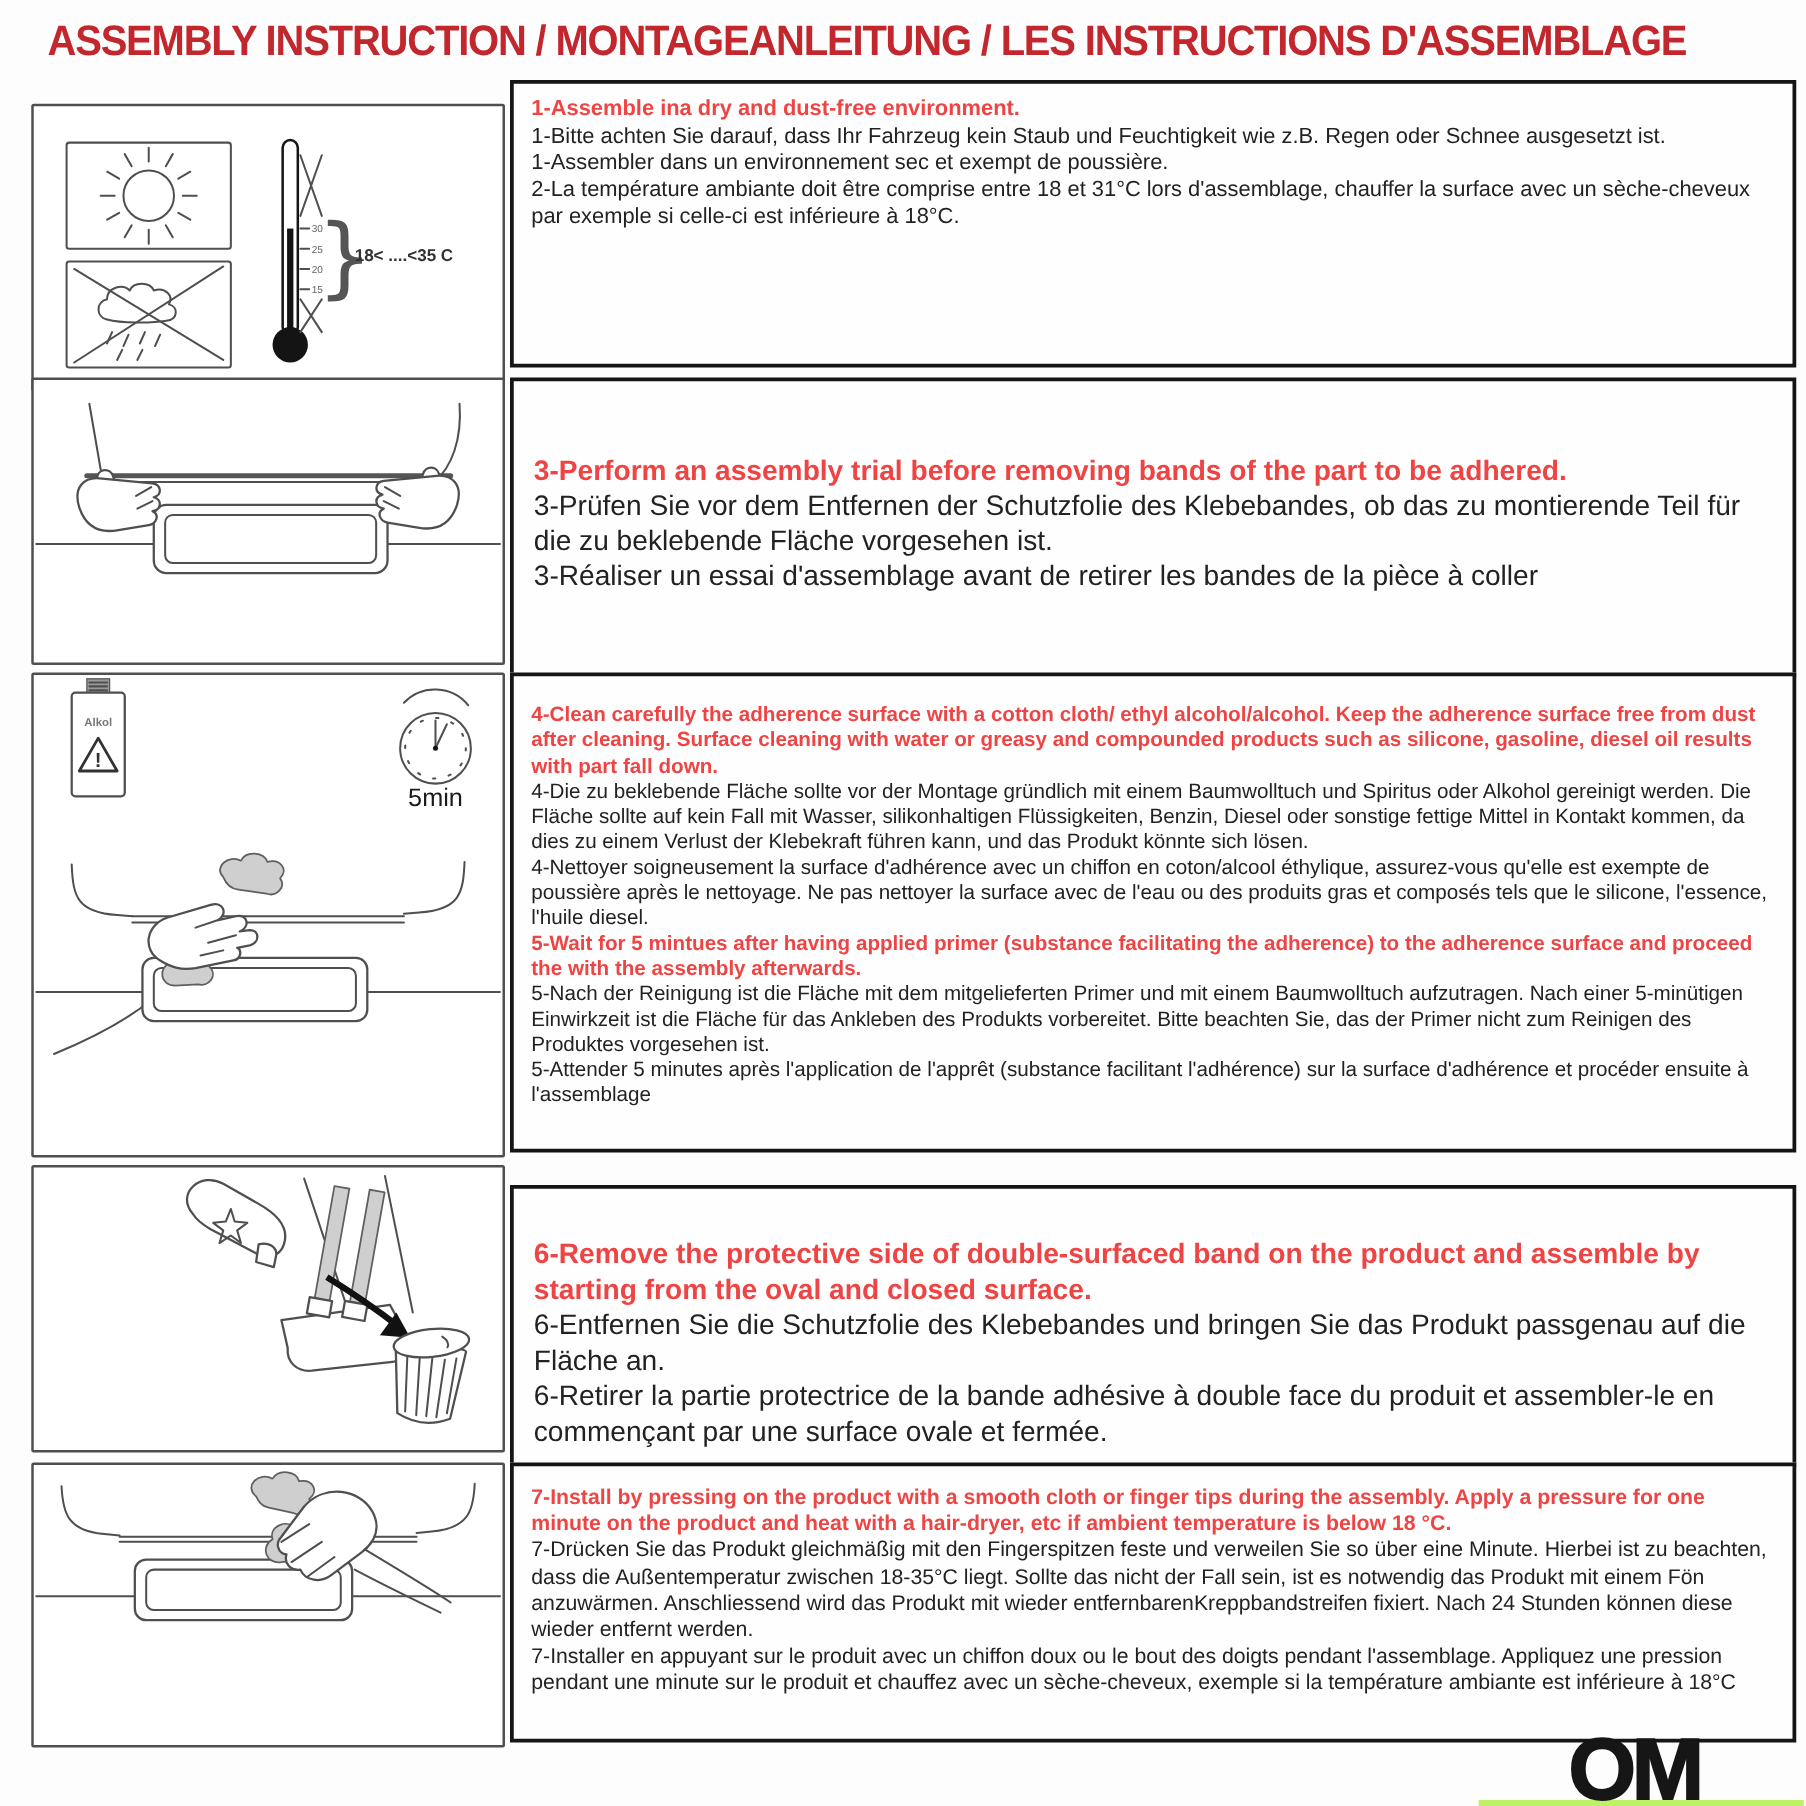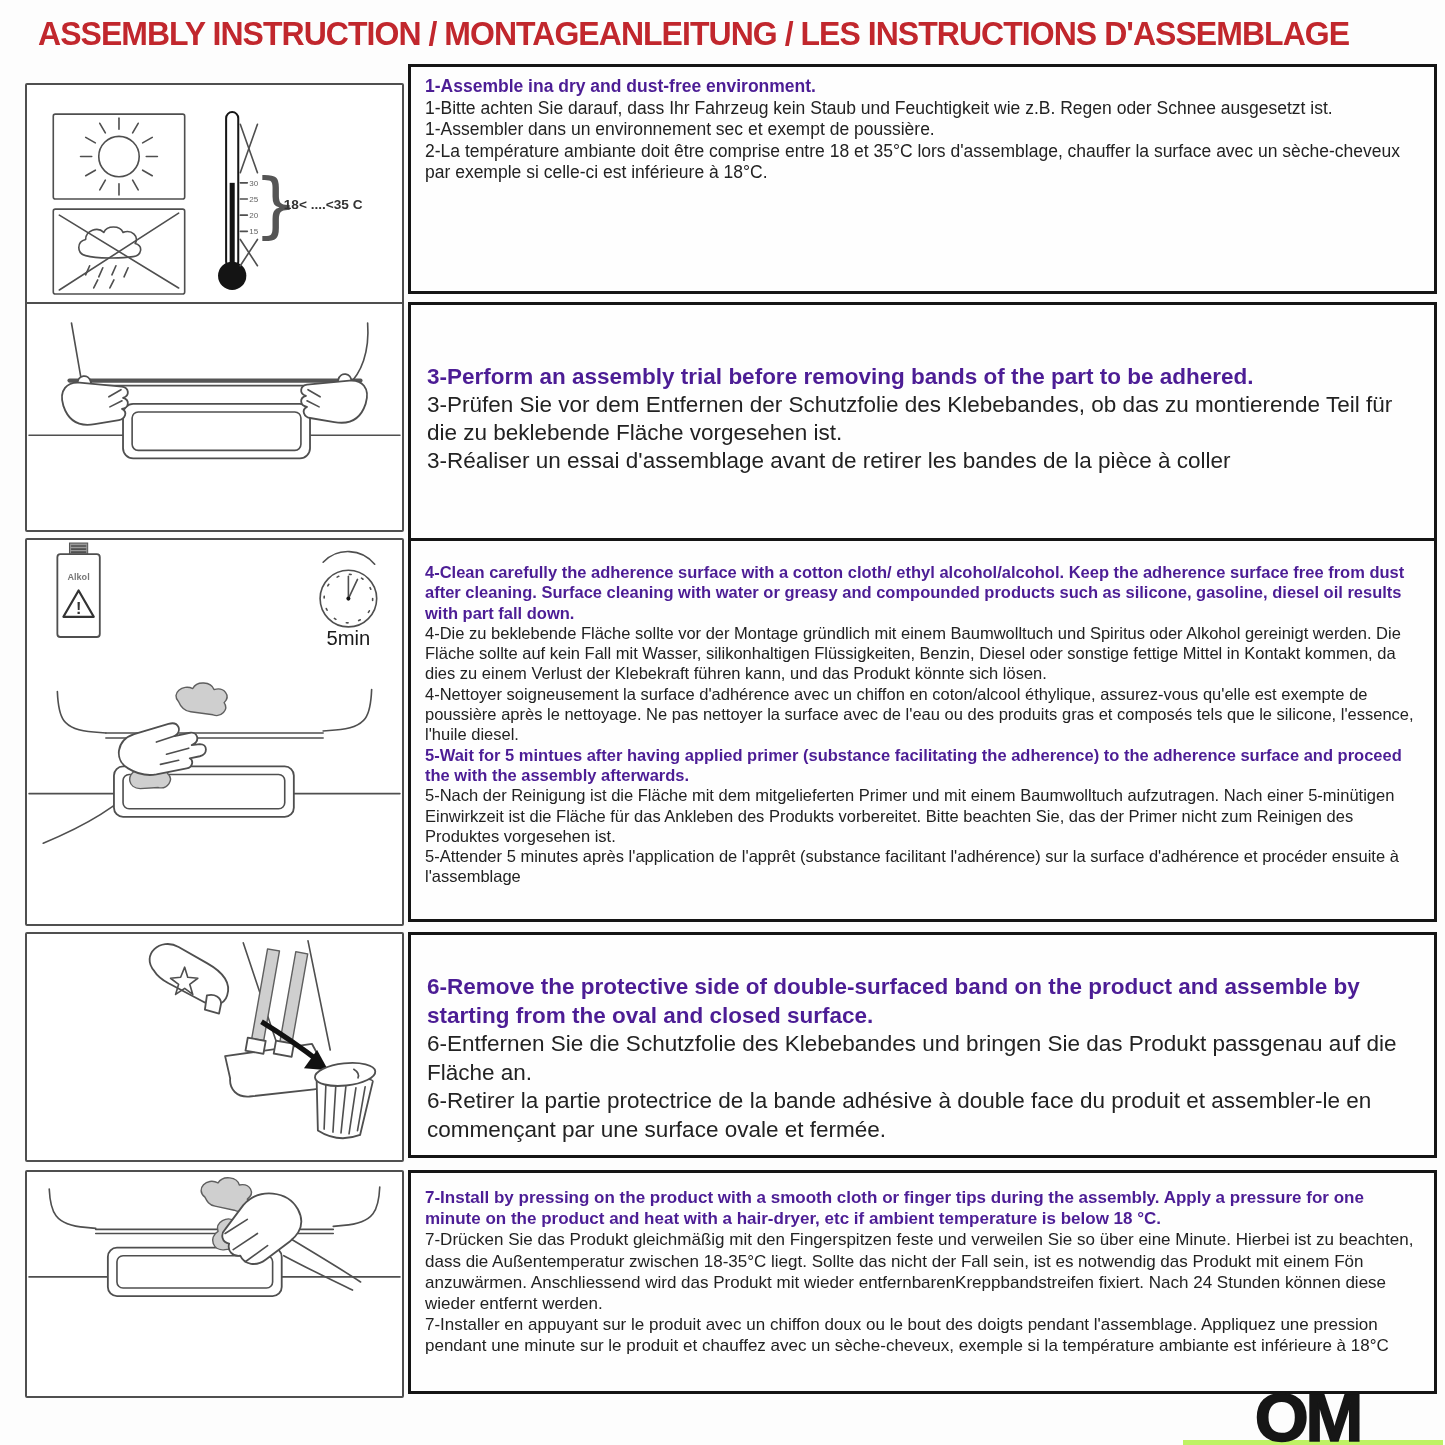--- a/index.html
+++ b/index.html
@@ -5,21 +5,21 @@
   html,body{margin:0;padding:0;background:#fff;}
   .page{position:relative;width:1445px;height:1445px;background:#fdfdfd;overflow:hidden;
         font-family:"Liberation Sans",sans-serif;color:#222;}
   .title{position:absolute;left:38px;top:14px;font-size:34px;font-weight:bold;color:#C1272D;
          letter-spacing:-1px;white-space:nowrap;transform:scaleX(0.94);transform-origin:left center;}
   .row{position:absolute;left:0;width:1445px;}
   .illus{position:absolute;left:25px;width:375px;background:#fff;border:2px solid #4f4f4f;border-radius:2px;}
   .illus svg{position:absolute;left:0;top:0;width:100%;height:100%;}
   .txtbox{position:absolute;left:408px;width:1029px;background:#fefefe;border:3px solid #151515;box-sizing:border-box;}
   .txt p{margin:0;}
-  .b{font-weight:bold;color:#4c1d95;}
+  .b{font-weight:bold;color:#ef4444;}
   .gap{margin-top:14px;}
   .t-s1{font-size:17.5px;line-height:21.5px;padding:9px 14px 0;}
   .t-s2{font-size:22.5px;line-height:28px;padding:58px 16px 0;}
   .t-s3{font-size:16.5px;line-height:20.3px;padding:21px 14px 0;}
   .t-s4{font-size:22.5px;line-height:28.5px;padding:38px 16px 0;}
   .t-s5{font-size:17px;line-height:21.2px;padding:14px 14px 0;}
   
   .s{stroke:#4f4f4f;fill:none;stroke-width:1.6;stroke-linecap:round;stroke-linejoin:round;}
   .f{stroke:#4f4f4f;fill:#fff;stroke-width:1.8;stroke-linecap:round;stroke-linejoin:round;}
   .g{stroke:#5f5f5f;fill:#cfcfcf;stroke-width:1.4;stroke-linejoin:round;}
@@ -103,21 +103,21 @@
         </g>
         <text class="brace" x="224" y="142" transform="scale(1,1)">}</text>
         <text class="lbl" x="254" y="122">18&lt; ....&lt;35 C</text>
       </svg>
     </div>
     <div class="txtbox" style="top:0;height:230px;">
       <div class="txt t-s1">
         <p class="b">1-Assemble ina dry and dust-free environment.</p>
         <p>1-Bitte achten Sie darauf, dass Ihr Fahrzeug kein Staub und Feuchtigkeit wie z.B. Regen oder Schnee ausgesetzt ist.</p>
         <p>1-Assembler dans un environnement sec et exempt de poussière.</p>
-        <p>2-La température ambiante doit être comprise entre 18 et 35°C lors d'assemblage, chauffer la surface avec un sèche-cheveux par exemple si celle-ci est inférieure à 18°C.</p>
+        <p>2-La température ambiante doit être comprise entre 18 et 31°C lors d'assemblage, chauffer la surface avec un sèche-cheveux par exemple si celle-ci est inférieure à 18°C.</p>
       </div>
     </div>
   </div>
 
   <div class="row" style="top:302px;height:226px;">
     <div class="illus" style="top:0;height:226px;">
       <svg viewBox="0 0 371 218">
         <line class="s" x1="2" y1="127" x2="369" y2="127" stroke-width="1.4"></line>
         <g>
           <line x1="42" y1="73" x2="330" y2="73" stroke="#555" stroke-width="4" stroke-linecap="round"></line>
@@ -223,21 +223,21 @@
           <polygon points="298,132 274,130 287,112" fill="#111"></polygon>
         </g>
         <g transform="rotate(6 312 162)">
           <path class="f" d="M284,140 c0,-4 56,-4 56,0 l-7,54 c-14,7 -28,7 -42,0 z" stroke-width="2"></path>
           <path class="s" d="M294,146 l3,46 M304,148 l2,46 M314,148 l0,46 M324,148 l-2,46 M333,146 l-3,44" stroke-width="1"></path>
           <ellipse class="f" cx="312" cy="136" rx="30" ry="11" transform="rotate(-12 312 136)" stroke-width="2"></ellipse>
           <path class="s" d="M320,130 c4,2 6,5 5,8" stroke-width="1.2"></path>
         </g>
       </svg>
     </div>
-    <div class="txtbox" style="top:0;height:226px;">
+    <div class="txtbox" style="top:16px;height:226px;">
       <div class="txt t-s4">
         <p class="b">6-Remove the protective side of double-surfaced band on the product and assemble by starting from the oval and closed surface.</p>
         <p>6-Entfernen Sie die Schutzfolie des Klebebandes und bringen Sie das Produkt passgenau auf die Fläche an.</p>
         <p>6-Retirer la partie protectrice de la bande adhésive à double face du produit et assembler-le en commençant par une surface ovale et fermée.</p>
       </div>
     </div>
   </div>
 
   <div class="row" style="top:1170px;height:224px;">
     <div class="illus" style="top:0;height:224px;">

